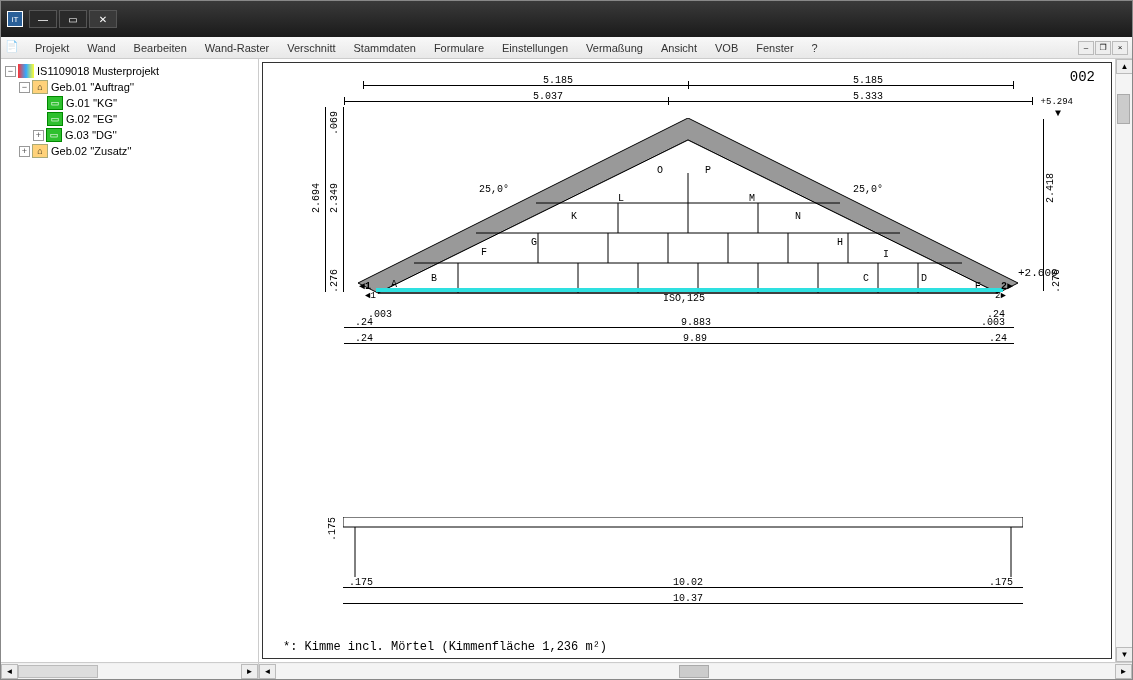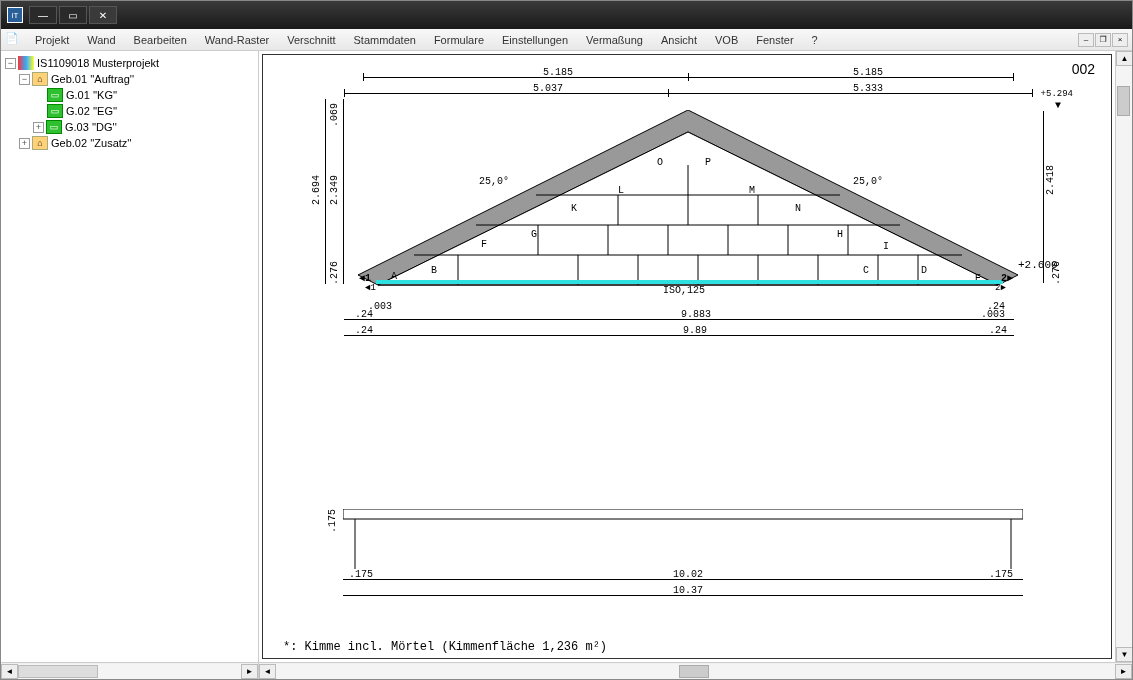--- a/index.html
+++ b/index.html
@@ -1,18 +1,18 @@
 <!DOCTYPE html>
 <html><head>
 <meta charset="utf-8">
 <style>
 * { box-sizing: border-box; margin: 0; padding: 0; }
 body { font-family: "Segoe UI", Tahoma, sans-serif; font-size: 11px; background: #fff; overflow: hidden; width: 1133px; height: 680px; }
 .window { width: 1133px; height: 680px; display: flex; flex-direction: column; border: 1px solid #888; }
-.titlebar { height: 28px; background: linear-gradient(#3a3a3a,#1a1a1a); color: #fff; display: flex; align-items: center; padding: 12px 6px; font-size: 12px; text-align: right; }
+.titlebar { height: 36px; background: linear-gradient(#3a3a3a,#1a1a1a); color: #fff; display: flex; align-items: center; padding: 12px 6px; font-size: 12px; text-align: right; }
 .title-icon { width: 16px; height: 16px; background: #2a6099; margin-right: 6px; display: inline-flex; align-items: center; justify-content: center; font-size: 8px; color: #fff; border: 1px solid #fff; }
 .titlebar-text { flex: 1; }
 .win-btns { display: flex; gap: 2px; }
 .win-btn { width: 28px; height: 18px; background: #2a2a2a; border: 1px solid #555; color: #fff; display: flex; align-items: center; justify-content: center; font-size: 10px; cursor: pointer; }
 .win-btn.close { background: #3a3a3a; }
 .menubar { height: 22px; background: linear-gradient(#f8f8f8,#e8e8e8); border-bottom: 1px solid #ccc; display: flex; align-items: center; padding: 0 4px; gap: 2px; }
 .menu-icon { width: 16px; height: 16px; margin-right: 4px; }
 .menu-item { padding: 2px 8px; cursor: pointer; color: #333; }
 .menu-spacer { flex: 1; }
 .menu-btns { display: flex; gap: 1px; }
@@ -29,21 +29,21 @@
 .indent1 { padding-left: 14px; }
 .indent2 { padding-left: 28px; }
 .indent3 { padding-left: 42px; }
 .sidebar-hscroll { height: 17px; background: #f0f0f0; border-top: 1px solid #ccc; display: flex; align-items: center; }
 .hscroll-btn { width: 17px; height: 15px; border: 1px solid #bbb; background: #eee; font-size: 8px; display: flex; align-items: center; justify-content: center; }
 .hscroll-track { flex: 1; height: 15px; background: #f4f4f4; position: relative; }
 .hscroll-thumb { position: absolute; left: 0; width: 80px; height: 13px; top: 1px; background: #ddd; border: 1px solid #bbb; }
 .canvas-area { flex: 1; position: relative; background: #fff; display: flex; flex-direction: column; }
 .canvas-inner { flex: 1; border: 1px solid #333; margin: 3px; position: relative; overflow: hidden; }
 .drawing { position: absolute; inset: 0; font-family: "Courier New", monospace; font-size: 10px; }
-.page-num { position: absolute; top: 6px; right: 16px; font-size: 14px; font-family: Liberation Sans, sans-serif; }
+.page-num { position: absolute; top: 6px; right: 16px; font-size: 14px; font-family: Liberation Mono, monospace; }
 .dim-label { position: absolute; font-family: "Courier New", monospace; font-size: 10px; color: #000; white-space: nowrap; }
 .dim-line-h { position: absolute; height: 1px; background: #000; }
 .dim-line-v { position: absolute; width: 1px; background: #000; }
 .vert-text { writing-mode: vertical-rl; transform: rotate(180deg); }
 .block-label { position: absolute; font-family: "Courier New", monospace; font-size: 10px; }
 .footnote { position: absolute; bottom: 4px; left: 20px; font-family: "Courier New", monospace; font-size: 12px; }
 .cyan-line { position: absolute; height: 4px; background: #2ee0e0; }
 .scroll-h2 { height: 17px; background: #f0f0f0; border-top: 1px solid #ccc; display: flex; align-items: center; }
 .scroll-h2 .track { flex: 1; height: 15px; background: #f4f4f4; position: relative; }
 .scroll-h2 .thumb2 { position: absolute; left: 48%; width: 30px; height: 13px; top: 1px; background: #ccc; border: 1px solid #aaa; }

